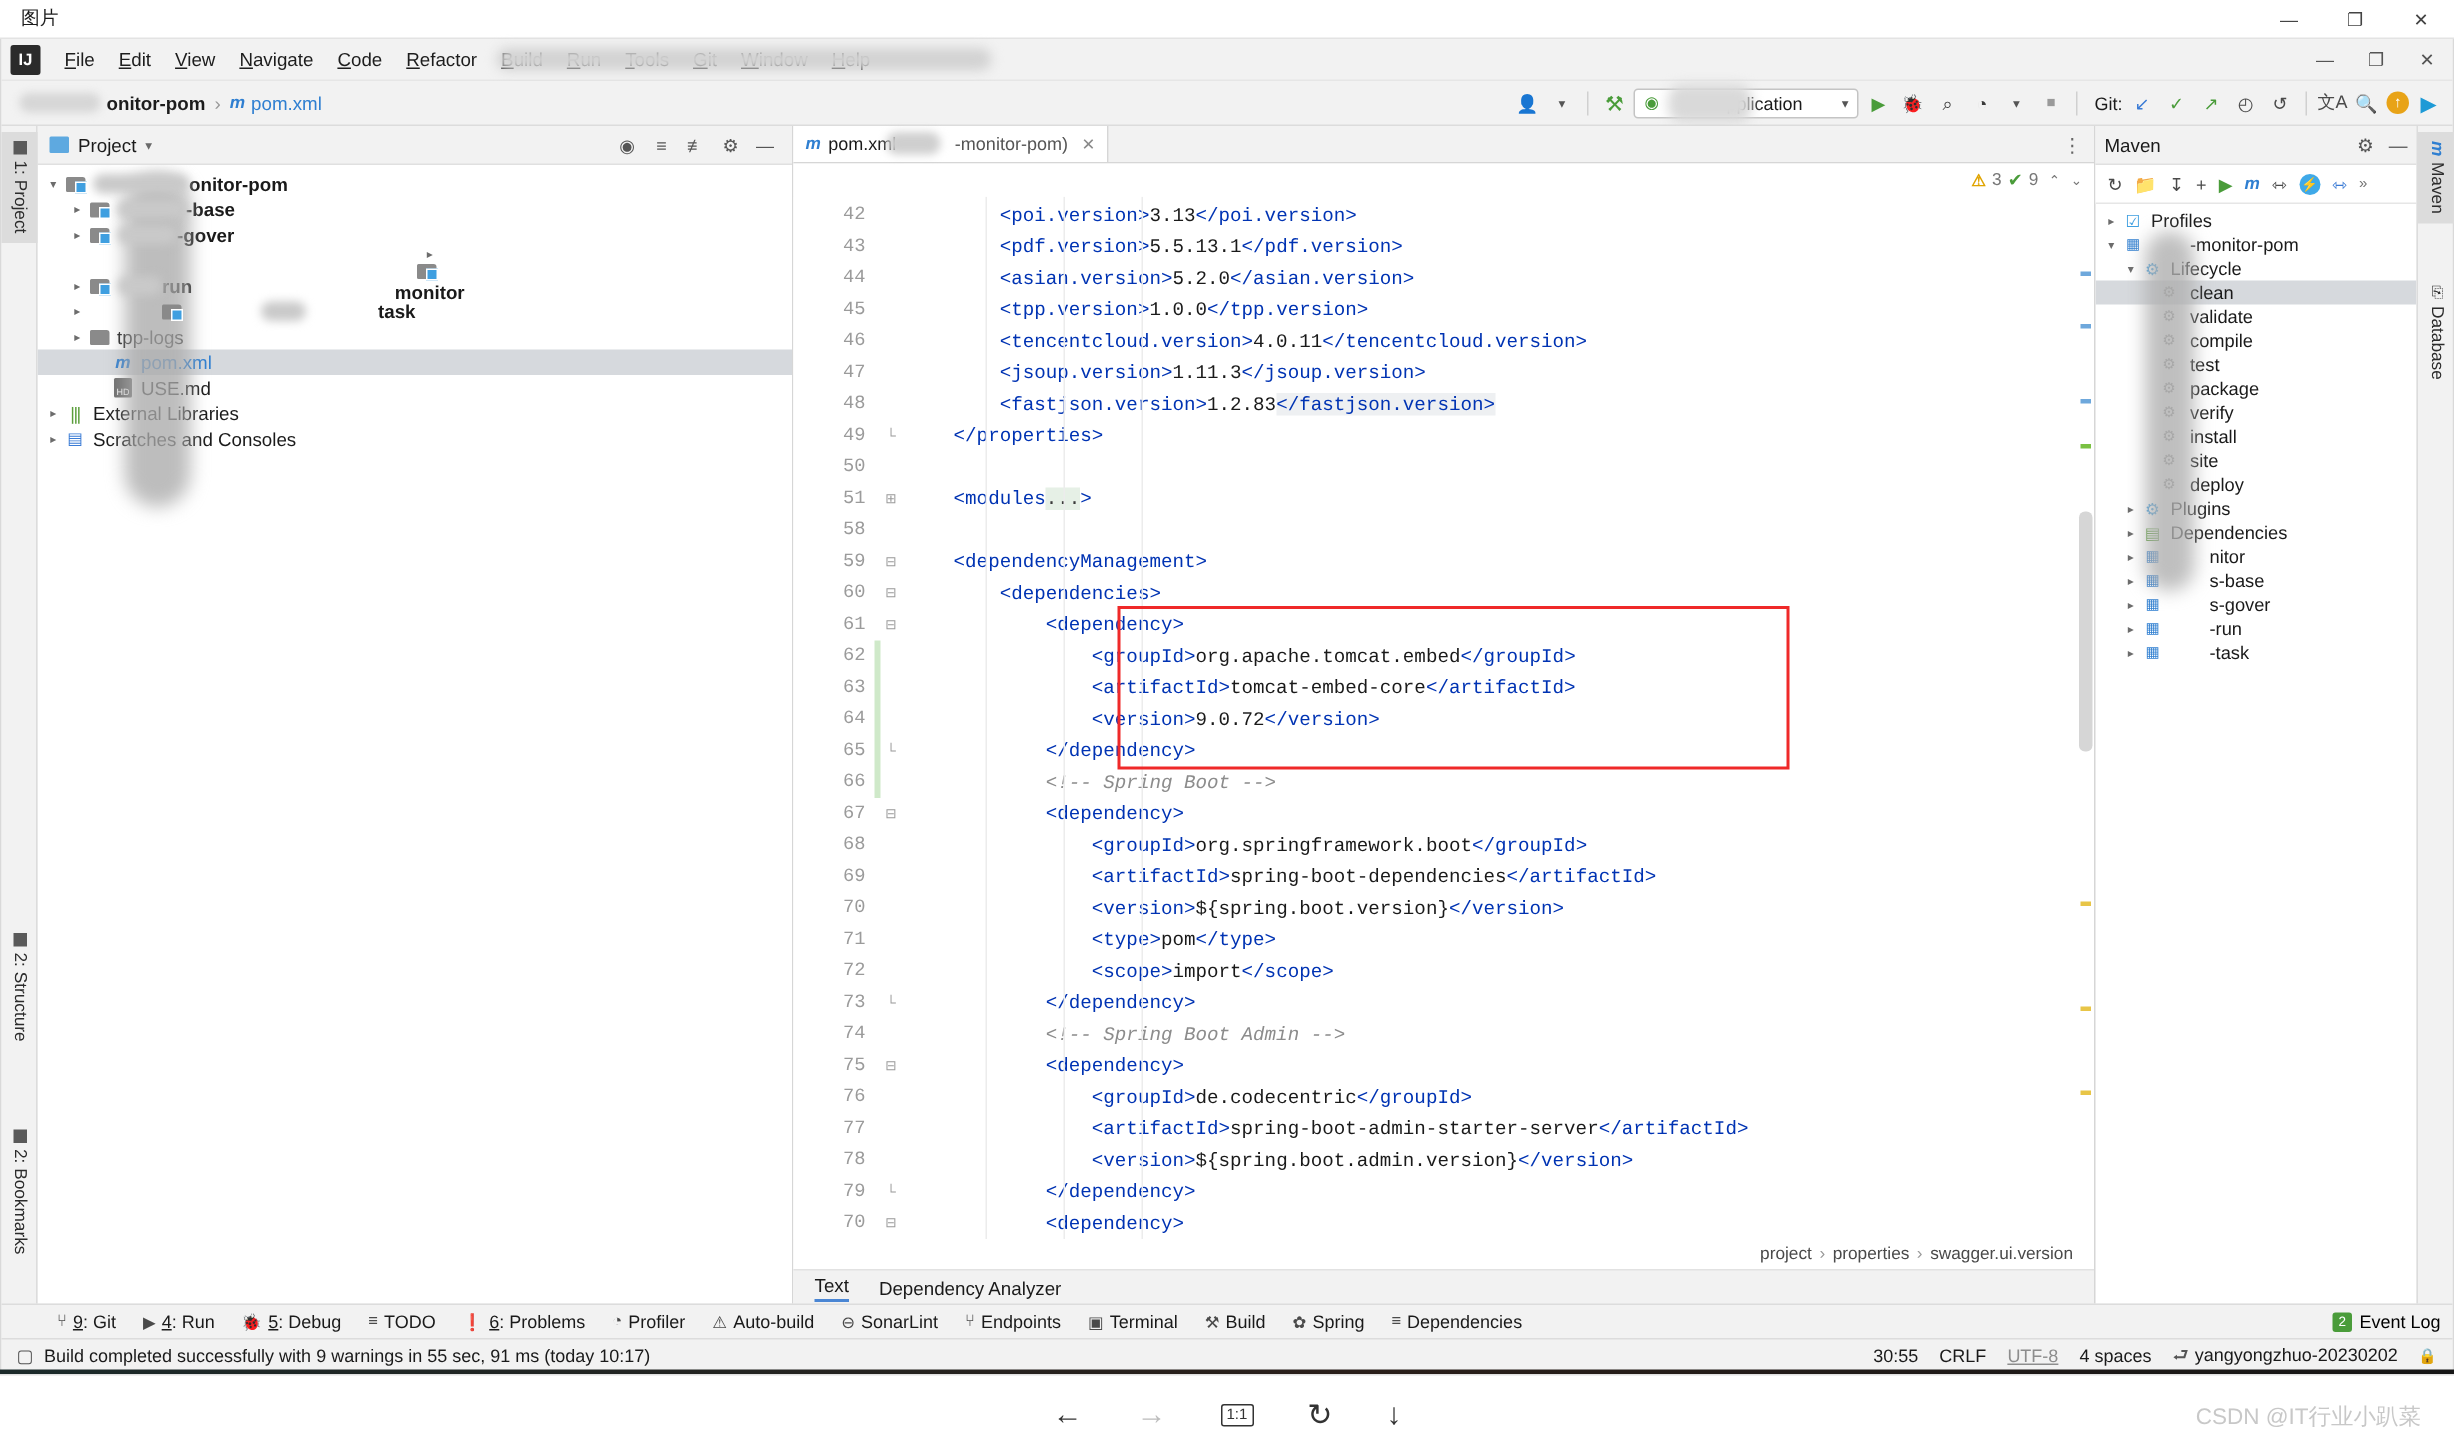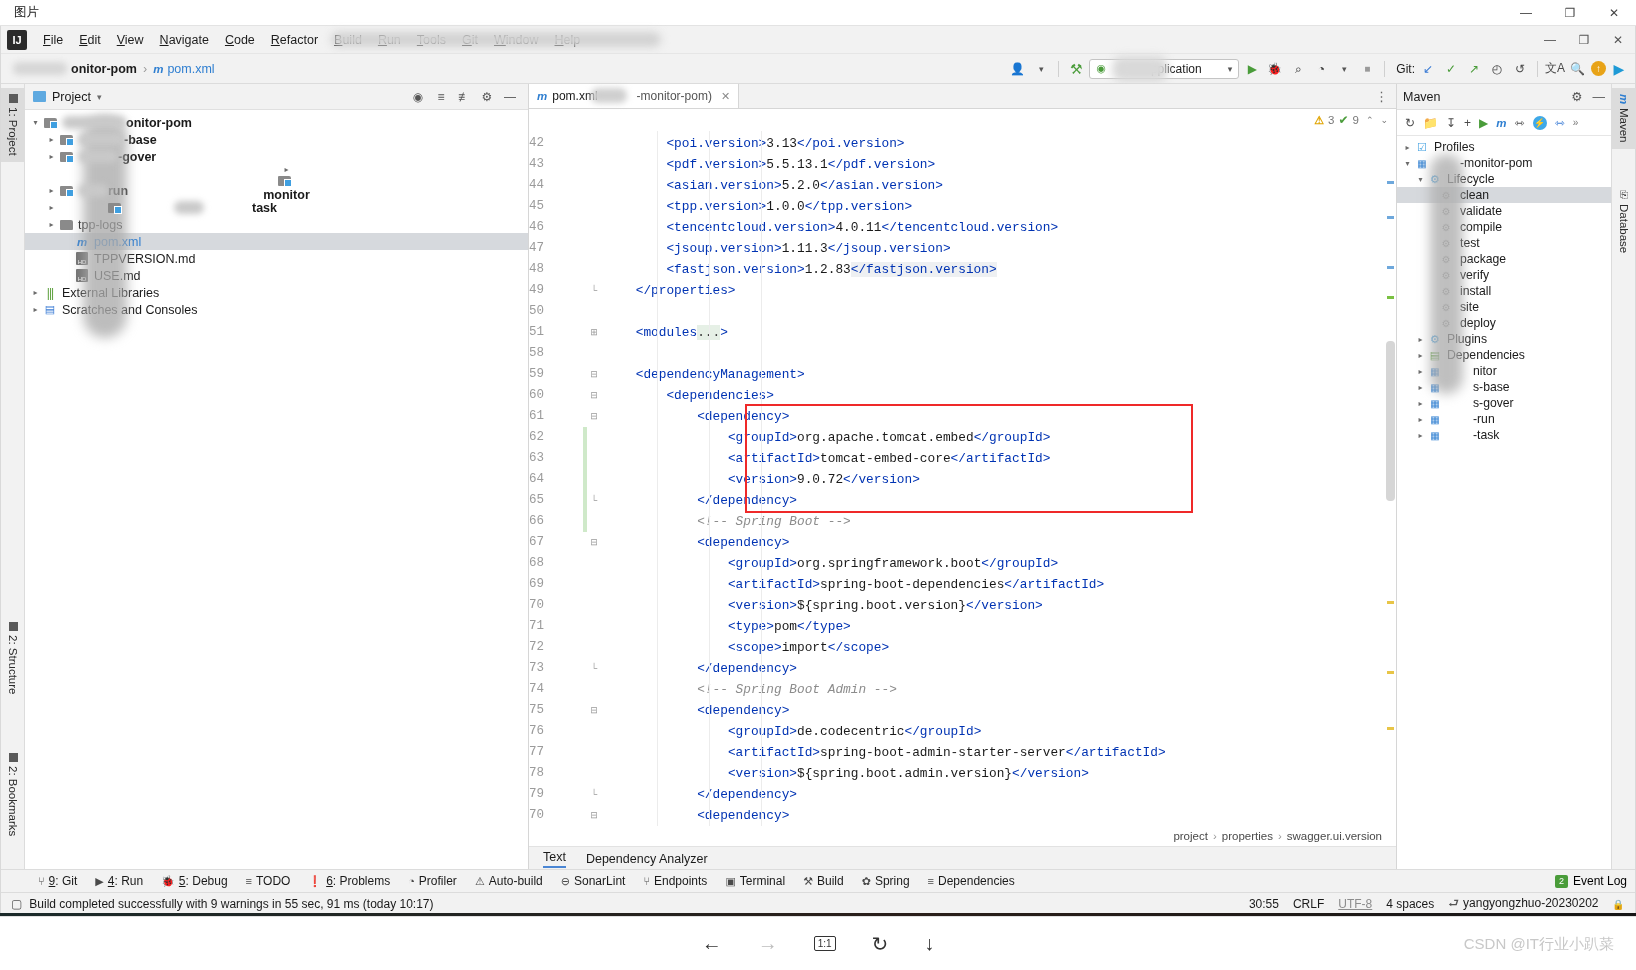--- a/index.html
+++ b/index.html
@@ -109,21 +109,21 @@
   .etab .x { color:#8a8a8a; font-size:11px; margin-left:4px;}
   .tabs-right { margin-left:auto; display:flex; align-items:center; padding-right:8px; color:#666; font-size:13px;}
 
   .insprow { height:22px; background:#fff; display:flex; align-items:center;
              justify-content:flex-end; padding-right:8px; gap:4px; font-size:11.5px; color:#777;}
   .warn-tri { color:#e0a400; font-weight:bold; font-size:11px;}
   .ok-check { color:#4a9c3a; font-size:12px;}
   .chev-s { color:#777; font-size:9px; margin-left:3px;}
 
   .codearea { flex:1; display:flex; position:relative; overflow:hidden; background:#fff;}
-  .gutter { width:54px; flex:none; background:#fff; color:#9b9b9b;
+  .gutter { width:54px; flex:none; background:#fff; text-align:right; color:#9b9b9b;
             font-family:"Liberation Mono", monospace; font-size:12.5px; padding-top:2px;}
   .gline { height:21px; line-height:21px; padding-right:6px; }
   .foldcol { width:22px; flex:none; position:relative; padding-top:2px;}
   .fold { height:21px; line-height:21px; text-align:center; color:#9b9b9b; font-size:9px;}
   .changebar { position:absolute; left:0; top:0; width:4px; }
   .code { flex:1; font-family:"Liberation Mono", monospace; font-size:12.8px;
           padding-top:2px; position:relative; overflow:hidden;}
   .cl { height:21px; line-height:21px; white-space:pre; color:#1a1a1a;}
   .tag { color:#0033b3; }
   .cmt { color:#8c8c8c; font-style:italic; }
@@ -356,27 +356,20 @@
                 <span class="folder"></span>
               </span>
               <span>tpp-logs</span>
             </div>
             <div class="trow sel" style="padding-left: 36px;">
               <span class="arrow "></span>
               <span class="ticon">
                 <span class="mico">m</span>
               </span>
               <span style="color: rgb(47, 127, 209);">pom.xml</span>
-            </div>
-            <div class="trow" style="padding-left: 36px;">
-              <span class="arrow "></span>
-              <span class="ticon">
-                <span class="mdico">HD</span>
-              </span>
-              <span>TPPVERSION.md</span>
             </div>
             <div class="trow" style="padding-left: 36px;">
               <span class="arrow "></span>
               <span class="ticon">
                 <span class="mdico">HD</span>
               </span>
               <span>USE.md</span>
             </div>
             <div class="trow" style="padding-left: 4px;">
               <span class="arrow closed"></span>

